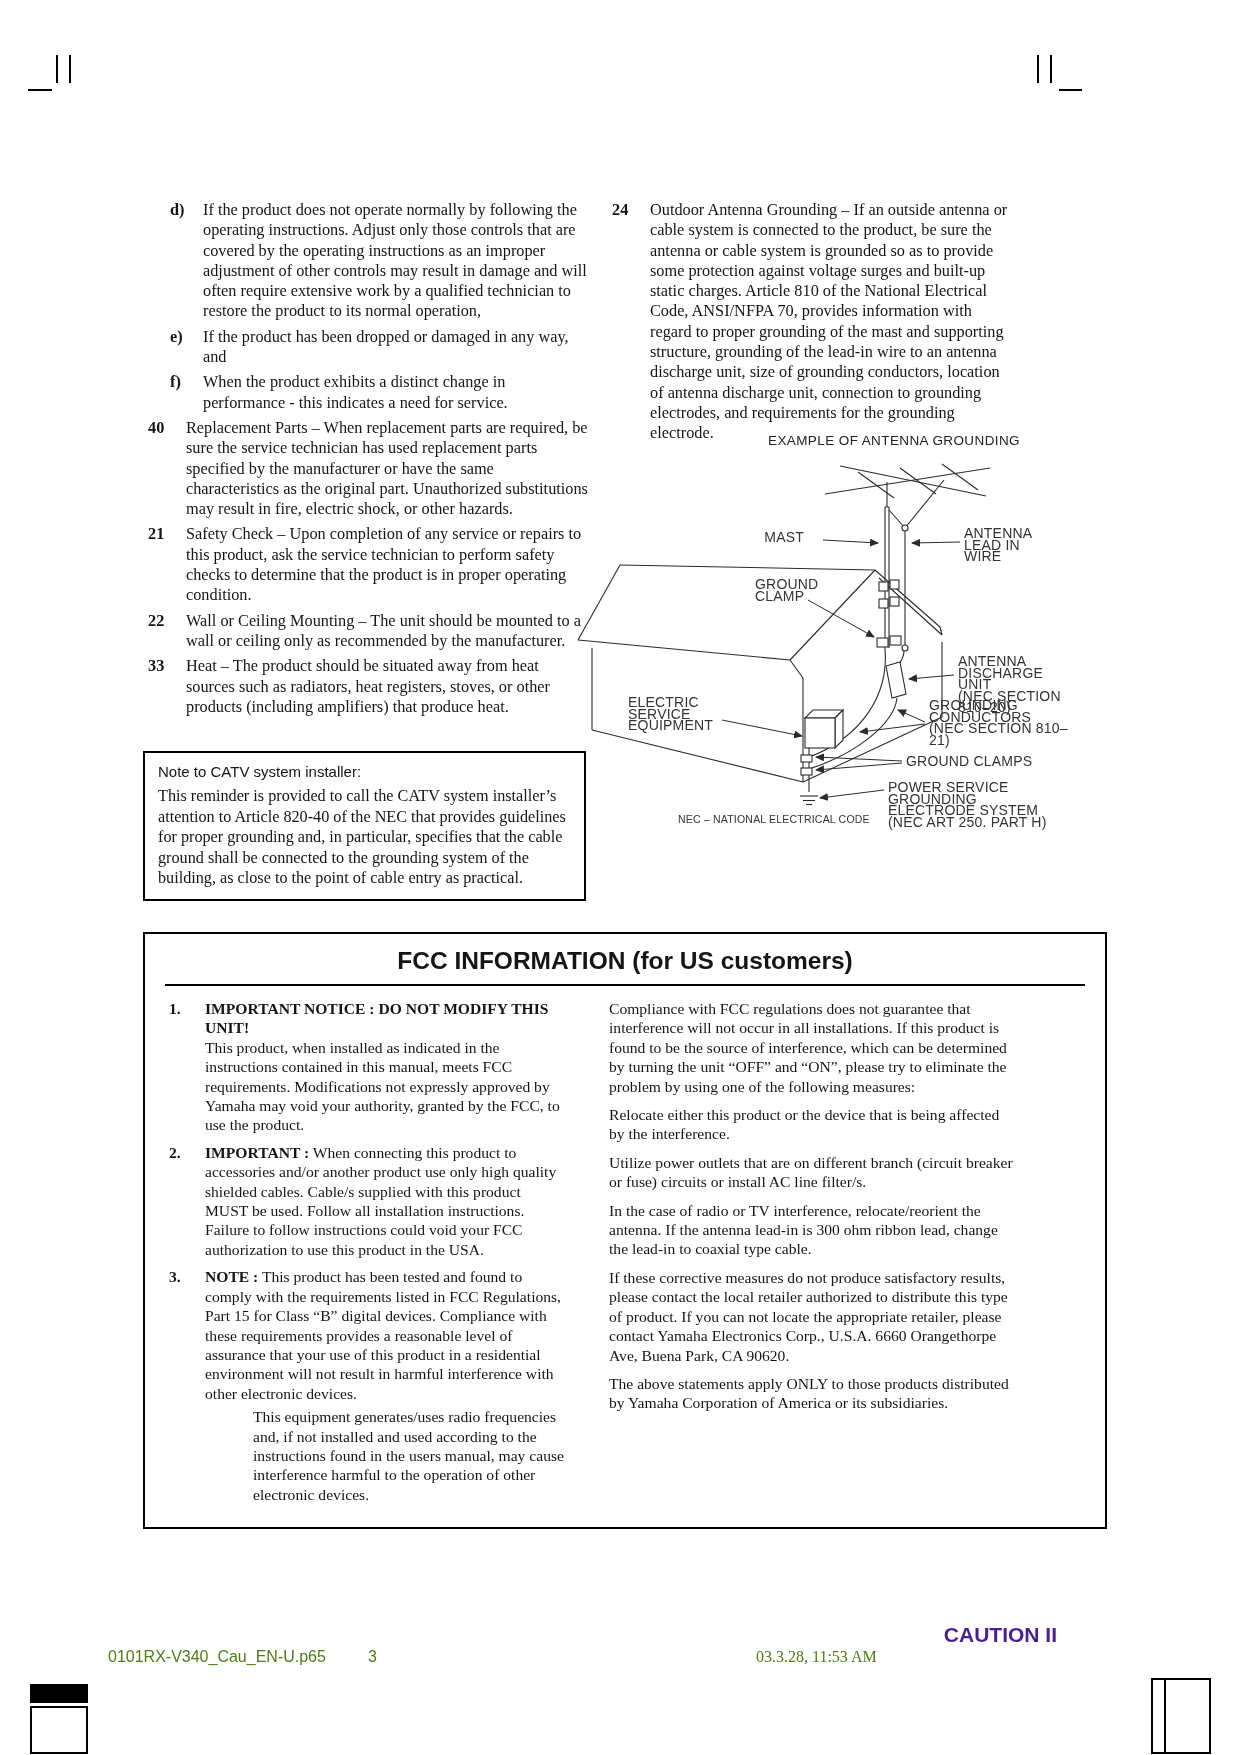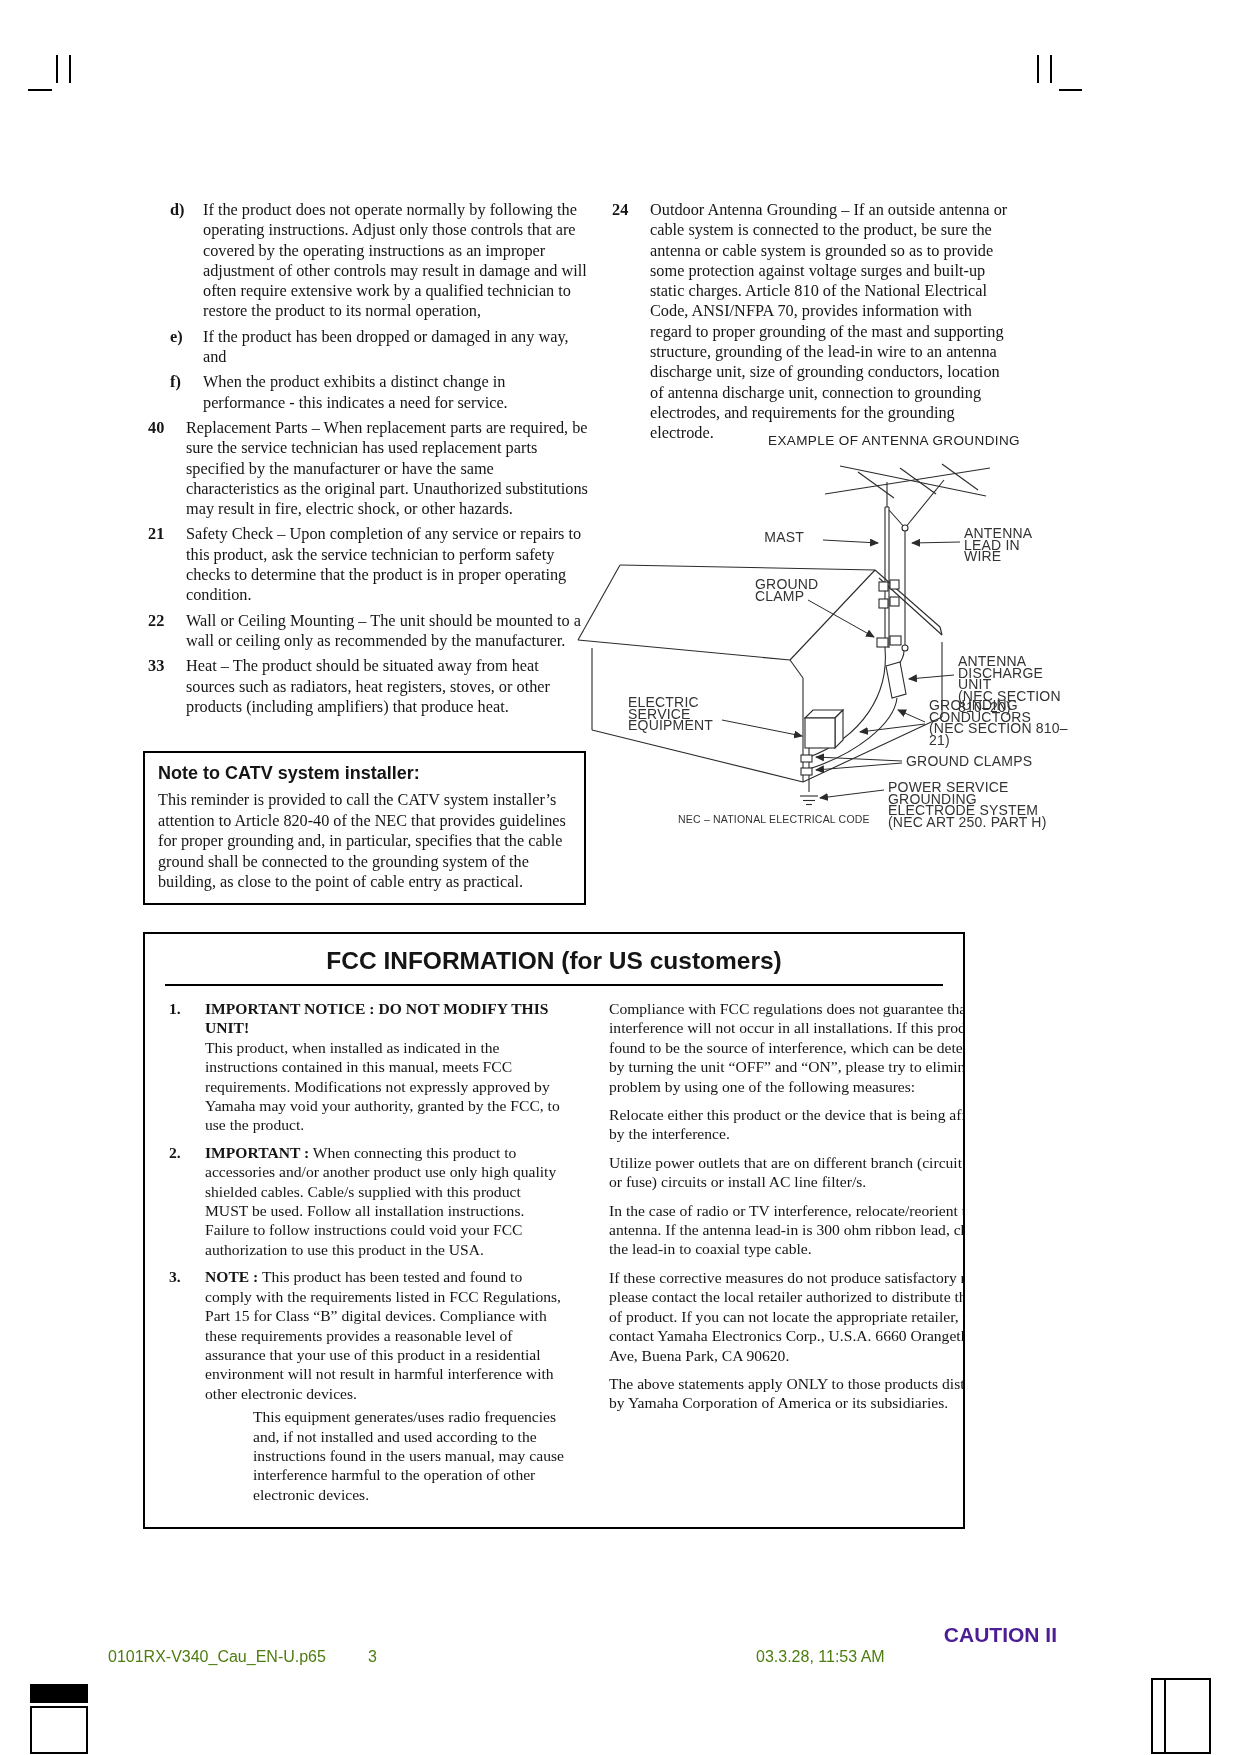--- a/index.html
+++ b/index.html
@@ -12,32 +12,32 @@
   .item{display:flex; margin-bottom:5px;}
   .item .lbl{flex:none; font-weight:bold;}
   .lettered{padding-left:22px;}
   .lettered .lbl{width:33px;}
   .numbered .lbl{width:38px;}
   
   .col-left{position:absolute; left:148px; top:200px; width:440px;}
   .col-right{position:absolute; left:612px; top:200px; width:404px;}
   
   .catv{position:absolute; left:143px; top:751px; width:443px; border:2px solid #000; box-sizing:border-box; padding:10px 14px 10px 13px;}
-  .catv-title{font-family:"Liberation Sans", sans-serif; font-weight:bold; font-size:18px; margin:0 0 6px 0;}
+  .catv-title{font-family:"Liberation Sans", sans-serif; font-weight:normal; font-size:15px; margin:0 0 6px 0;}
   .catv-body{font-size:16.2px; line-height:20.6px;}
   
   .diagram-title{position:absolute; left:600px; top:433px; width:420px; text-align:right;
     font-family:"Liberation Sans", sans-serif; font-size:13.5px; letter-spacing:.4px; color:#222;}
   .diagram{position:absolute; left:508px; top:452px; width:560px; height:382px;}
   .diagram svg{position:absolute; left:0; top:0;}
   .dlabel{position:absolute; font-family:"Liberation Sans", sans-serif; font-size:14px;
     line-height:11.5px; letter-spacing:.2px; color:#333; white-space:pre-line;}
   .nec-note{font-size:10.5px;}
   
-  .fcc{position:absolute; left:143px; top:932px; width:822px; height:597px; border:2.5px solid #000; box-sizing:border-box; overflow:hidden;}
+  .fcc{position:absolute; left:143px; top:932px; width:964px; height:597px; border:2.5px solid #000; box-sizing:border-box; overflow:hidden;}
   .fcc-title{font-family:"Liberation Sans", sans-serif; font-weight:bold; font-size:24.5px; text-align:center; margin:13px 0 0 0;}
   .fcc-rule{border:none; border-top:2px solid #000; margin:9px 20px 13px 20px;}
   .fcc-cols{display:flex; padding:0 24px 0 24px;}
   .fcc-col-l{width:398px; flex:none;}
   .fcc-col-r{width:407px; margin-left:42px; flex:none;}
   .fcc-txt{font-size:15.6px; line-height:19.4px;}
   .fcc-item{display:flex; margin-bottom:8px;}
   .fcc-item .lbl{flex:none; width:36px; font-weight:bold;}
   .fcc-head{font-weight:bold;}
   .fcc-col-r p{margin:0 0 9px 0;}
@@ -259,15 +259,15 @@
         <p>If these corrective measures do not produce satisfactory results, please contact the local retailer authorized to distribute this type of product.  If you can not locate the appropriate retailer, please contact Yamaha Electronics Corp., U.S.A. 6660 Orangethorpe Ave, Buena Park, CA 90620.</p>
         <p>The above statements apply ONLY to those products distributed by Yamaha Corporation of America or its subsidiaries.</p>
       </div>
     </div>
   </div>
 
   <div class="caution">CAUTION II</div>
 
   <span class="footer-item" style="left:108px;">0101RX-V340_Cau_EN-U.p65</span>
   <span class="footer-item" style="left:368px;">3</span>
-  <span class="footer-item" style="left:756px;">03.3.28, 11:53 AM</span>
+  <span class="footer-item" style="left:756px;font-family:Liberation Serif, serif;">03.3.28, 11:53 AM</span>
 
 </div>
 
 </body></html>

